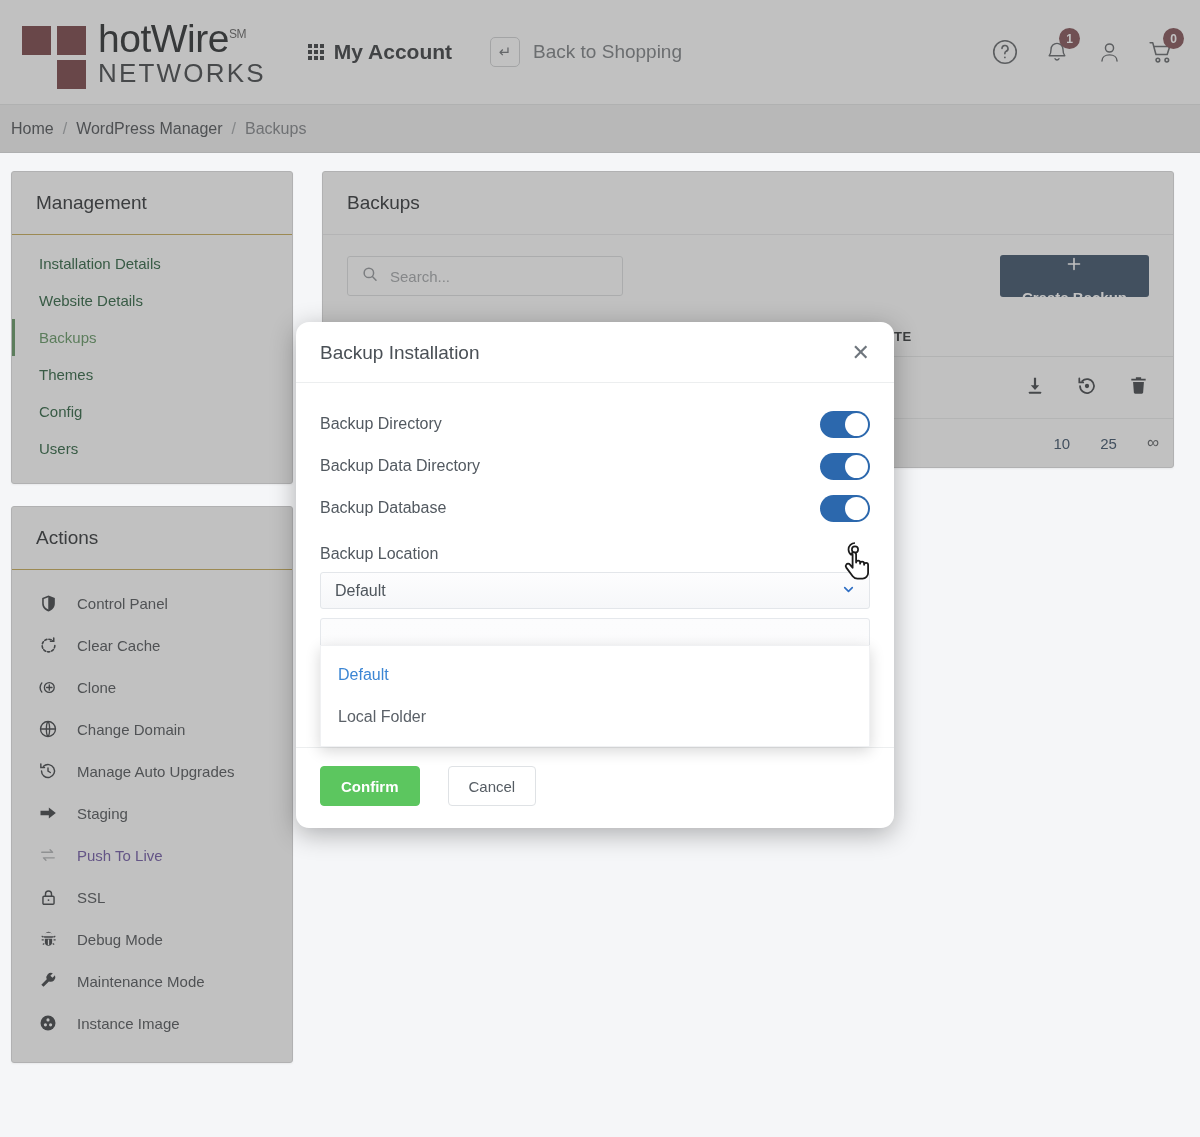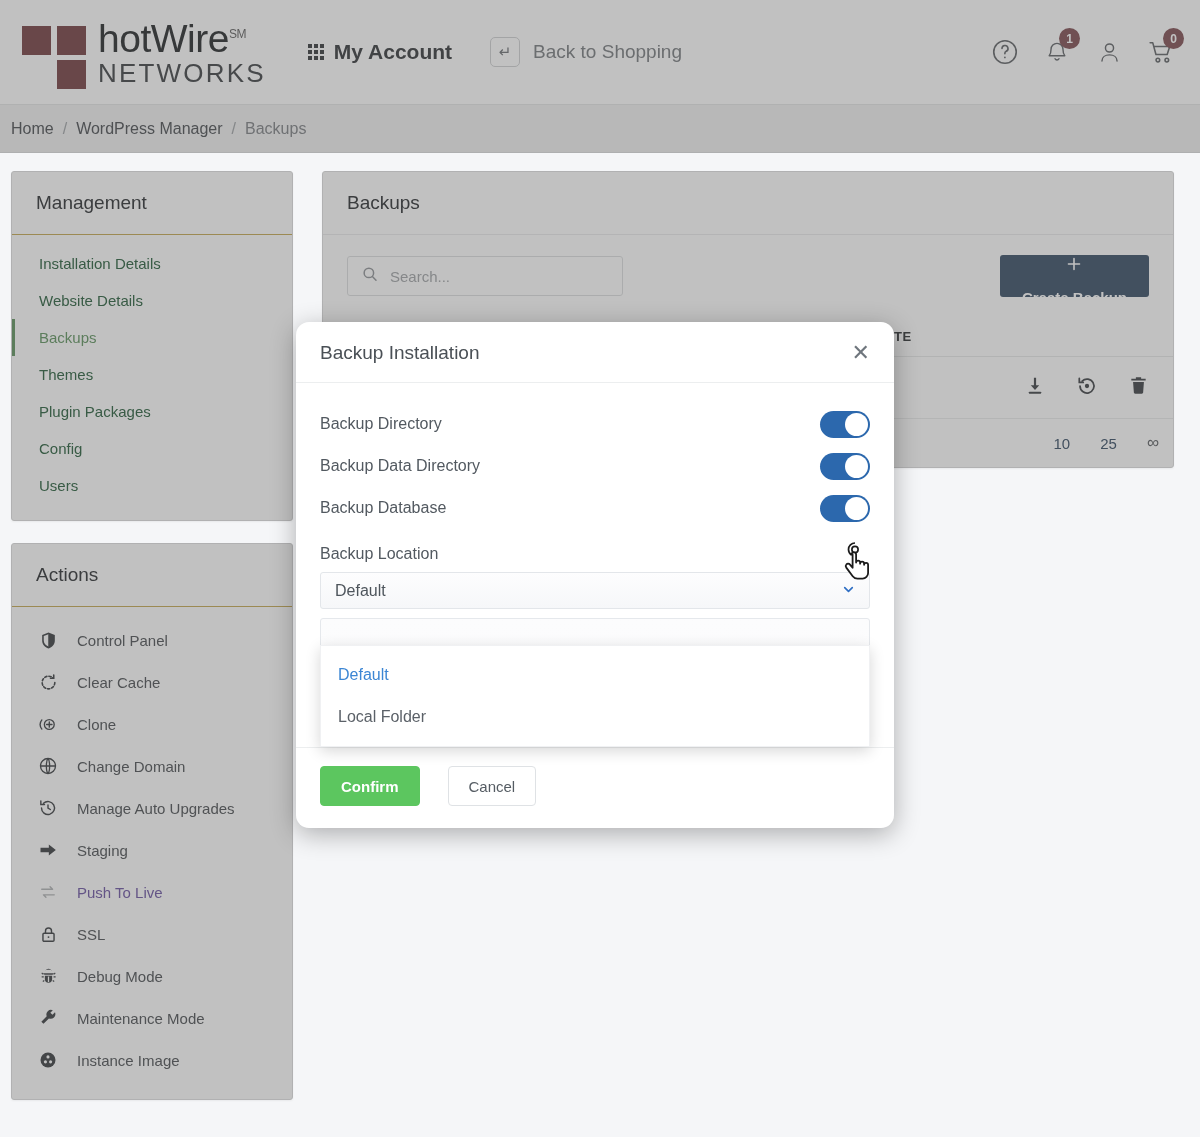--- a/index.html
+++ b/index.html
@@ -270,21 +270,20 @@
 
       <div class="sidebar">
 
         <div class="card">
           <div class="card-head">Management</div>
           <div class="menu-list">
             <div class="menu-item">Installation Details</div>
             <div class="menu-item">Website Details</div>
             <div class="menu-item active">Backups</div>
             <div class="menu-item">Themes</div>
-            <div class="menu-item">Plugin Packages</div>
             <div class="menu-item">Config</div>
             <div class="menu-item">Users</div>
           </div>
         </div>
 
         <div class="card">
           <div class="card-head">Actions</div>
           <div class="action-list">
 
             <div class="action-item">

